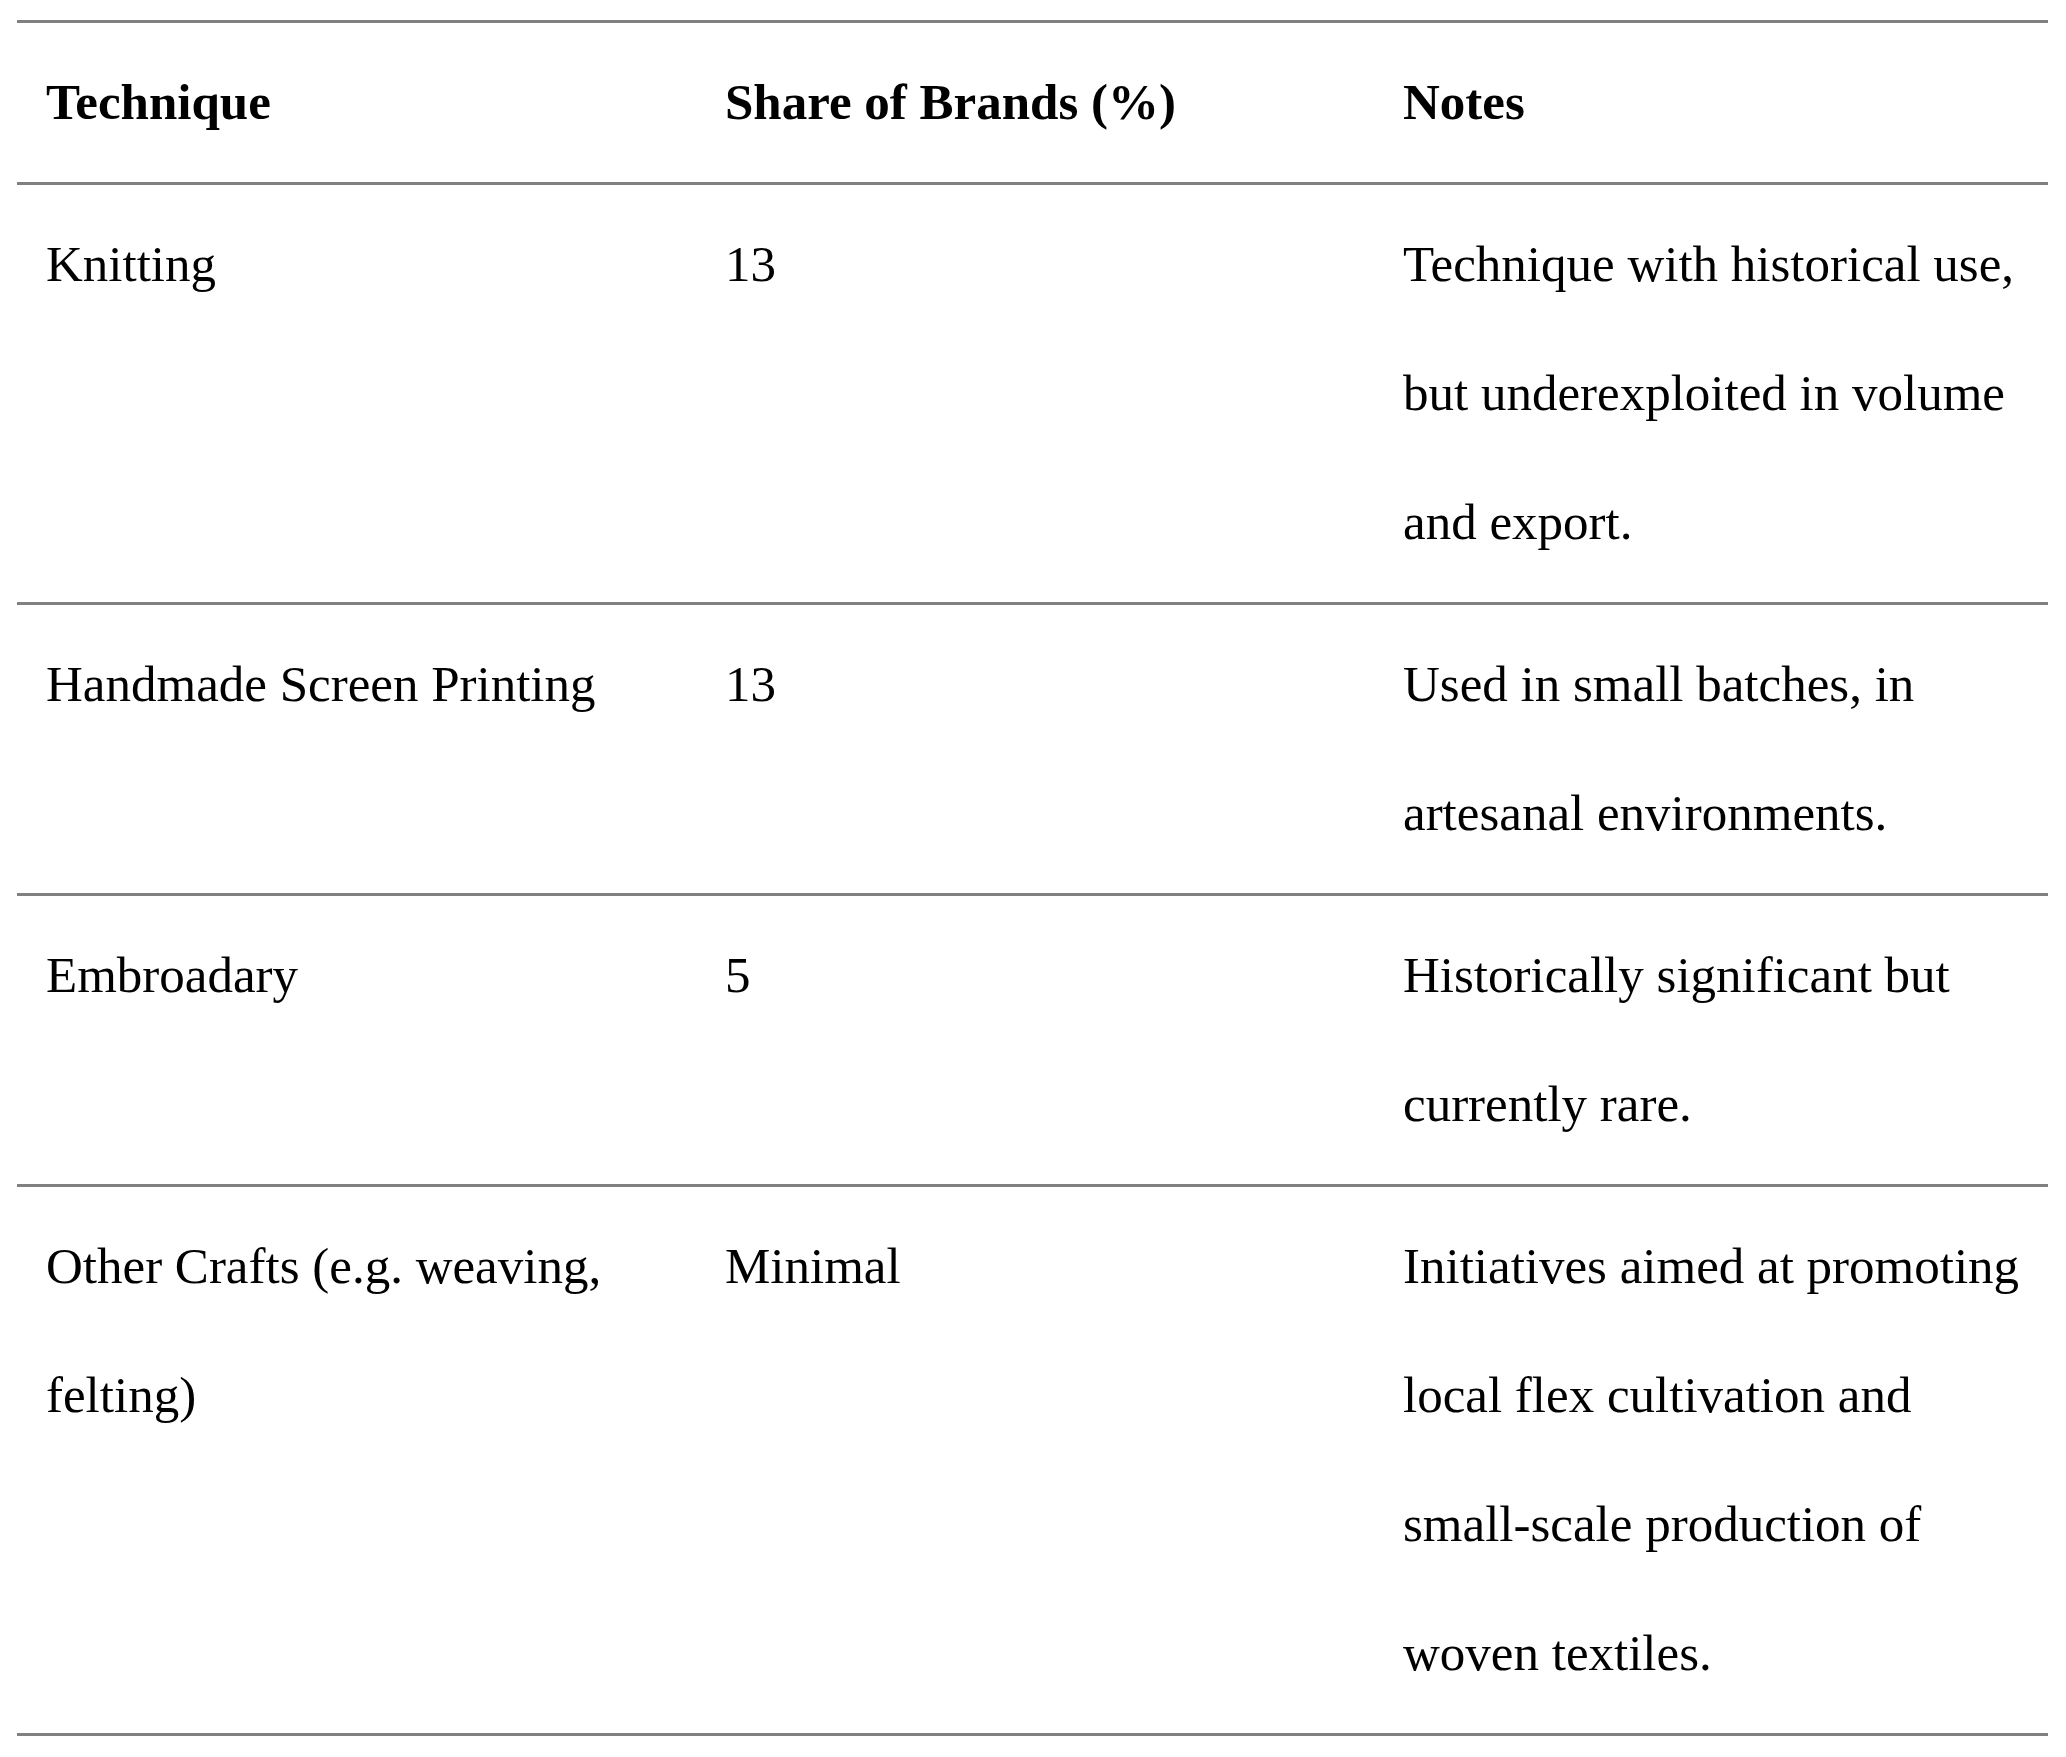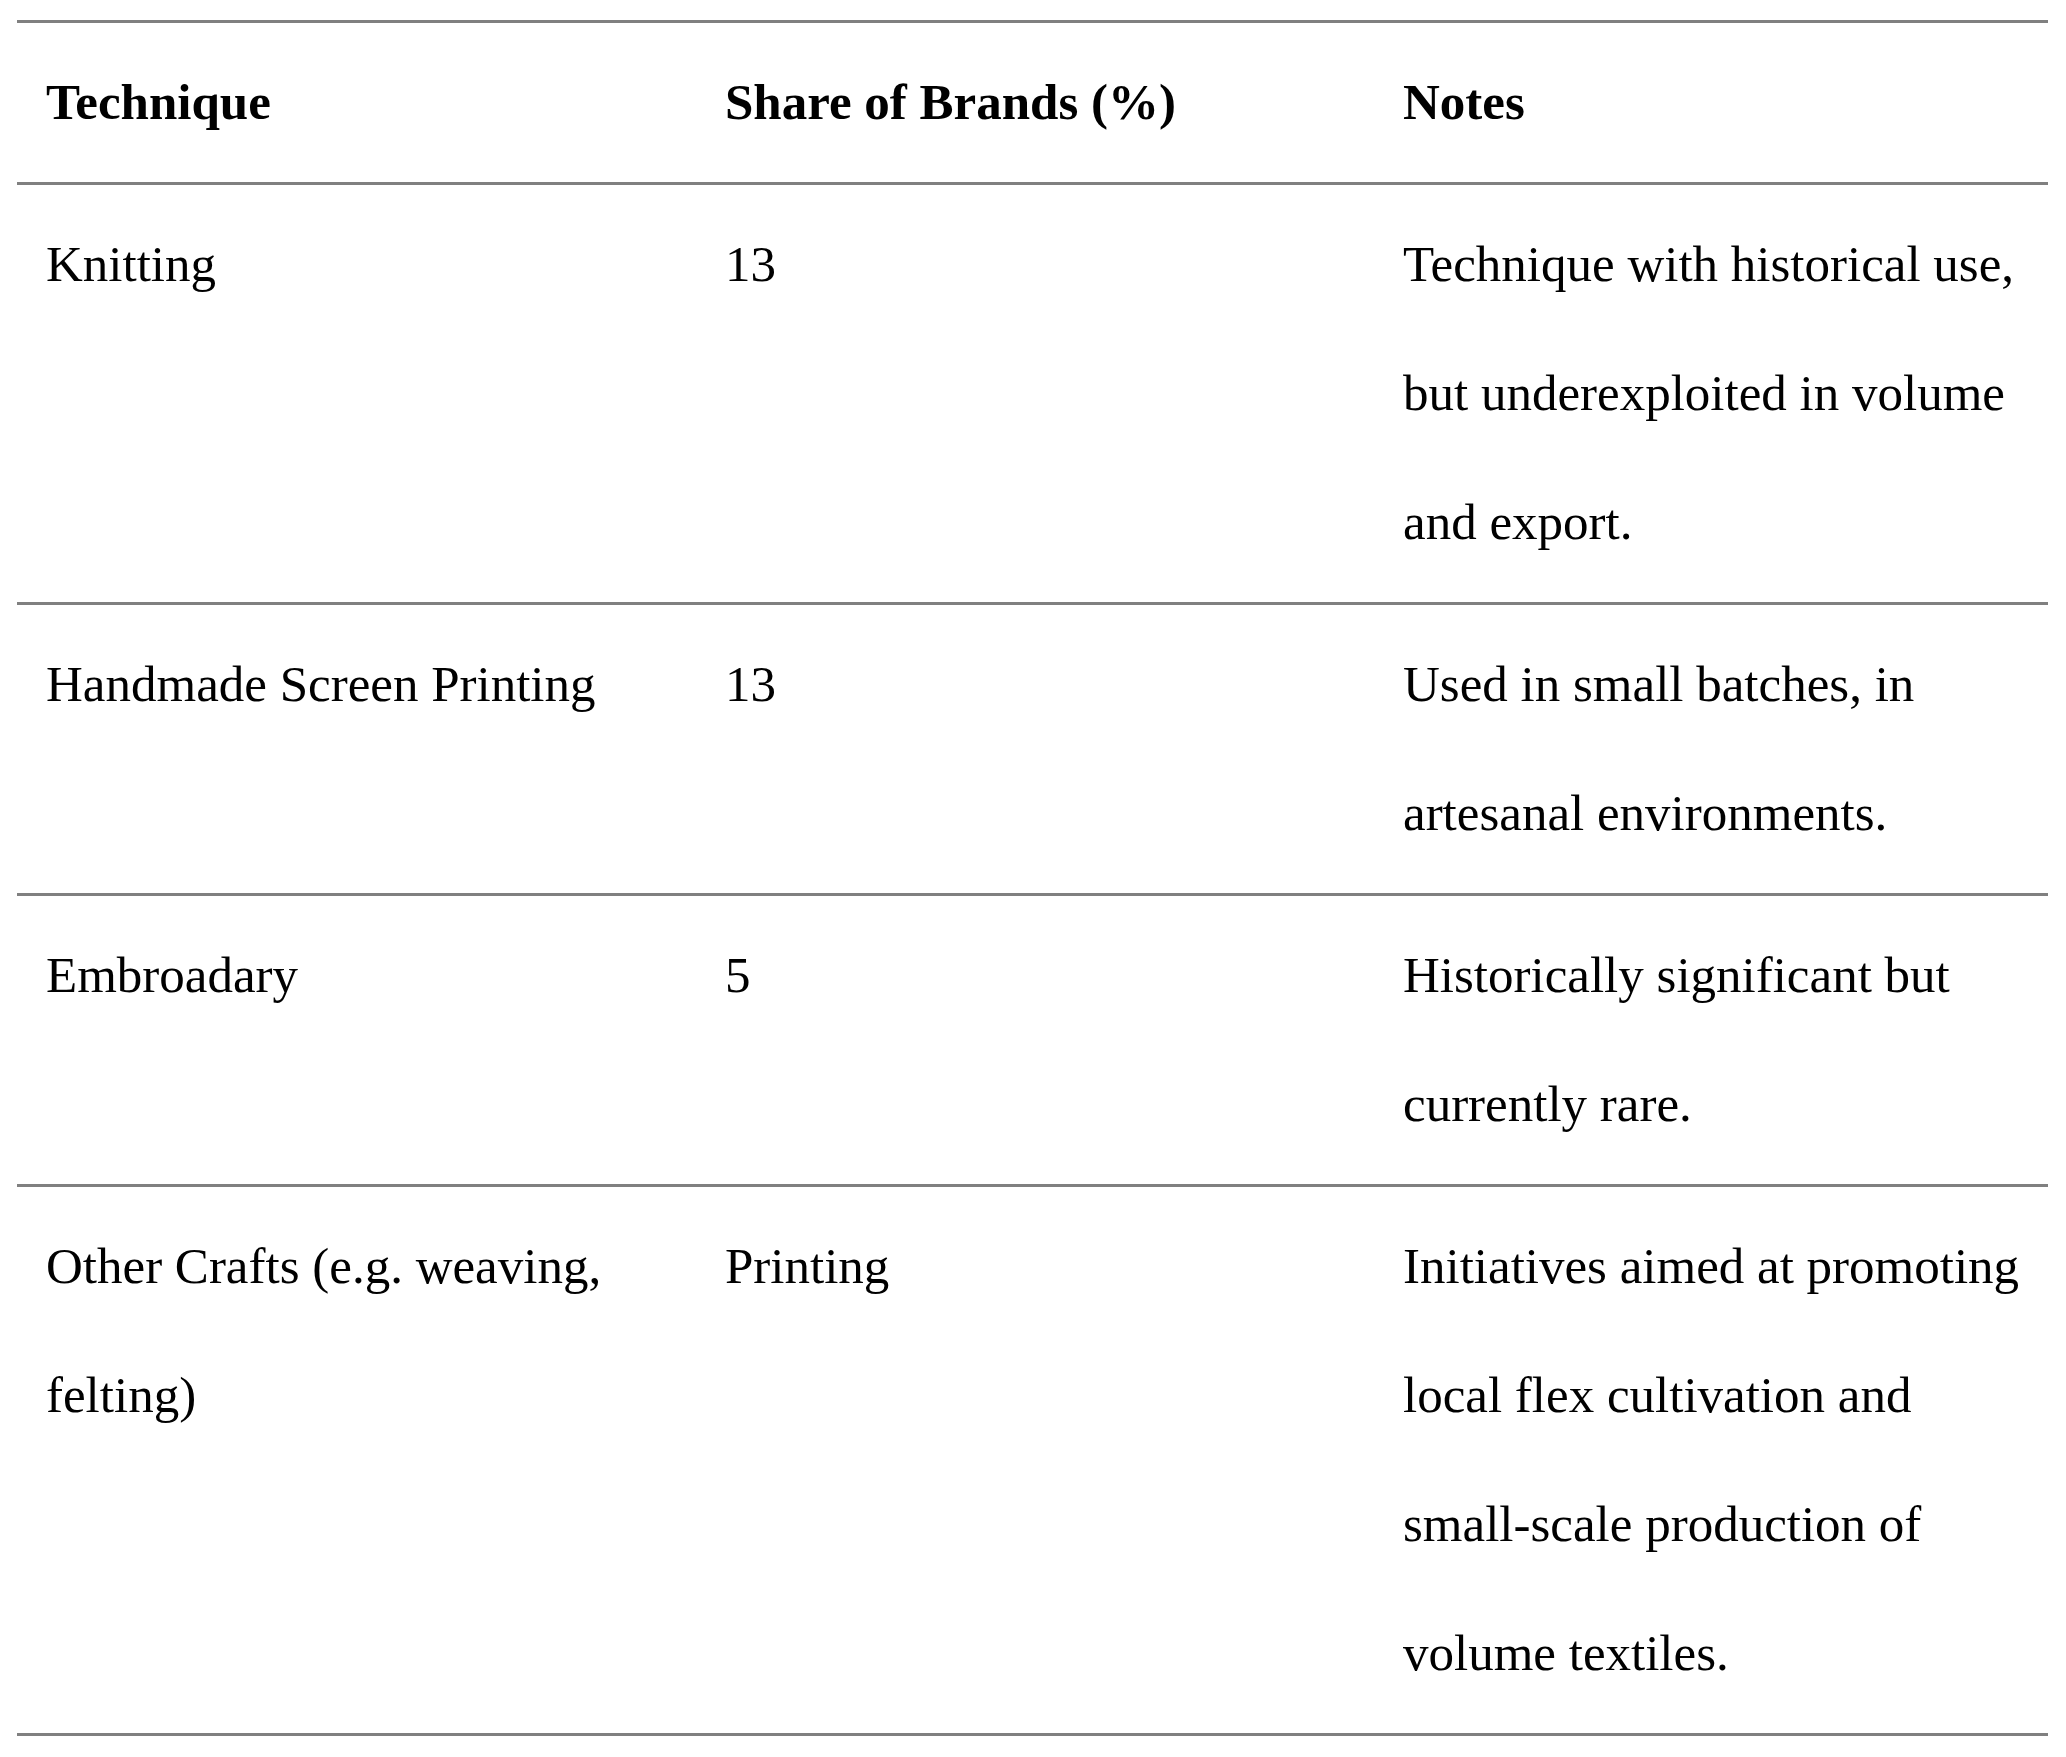--- a/index.html
+++ b/index.html
@@ -81,19 +81,19 @@
         <td>13</td>
         <td class="notes-cell">Used in small batches, in artesanal environments.</td>
       </tr>
       <tr>
         <td>Embroadary</td>
         <td>5</td>
         <td class="notes-cell">Historically significant but currently rare.</td>
       </tr>
       <tr>
         <td>Other Crafts (e.g. weaving, felting)</td>
-        <td>Printing</td>
-        <td class="notes-cell">Initiatives aimed at promoting local flex cultivation and small-scale production of volume textiles.</td>
+        <td>Minimal</td>
+        <td class="notes-cell">Initiatives aimed at promoting local flex cultivation and small-scale production of woven textiles.</td>
       </tr>
     </tbody>
   </table>
 </div>
 
 
 </body></html>

